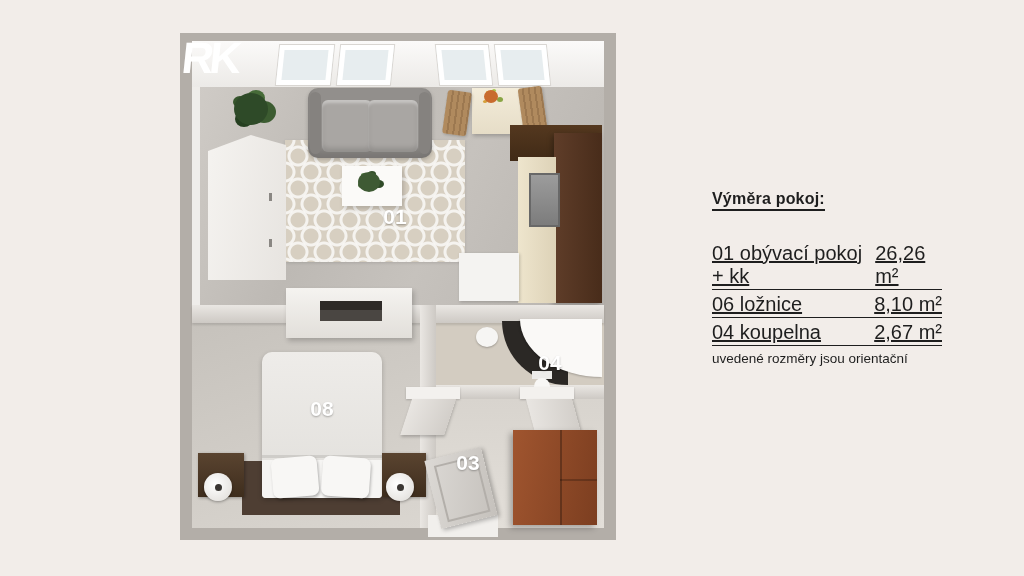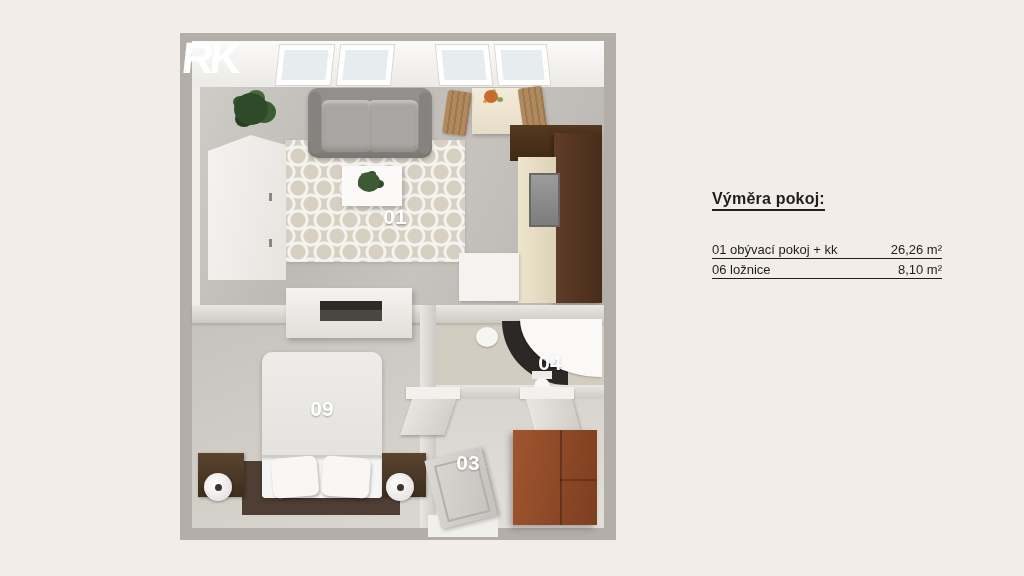--- a/index.html
+++ b/index.html
@@ -120,21 +120,21 @@
   .l03{left:288px;top:430px;text-align:center;} .l04{left:340px;top:330px;margin-left:30px;}
 
   .logo{position:absolute;left:2px;top:0px;color:#FFFFFF;font-size:44px;font-weight:700;
     letter-spacing:-4px;transform:skewX(-6deg);}
 
   
   .legend{position:absolute;left:712px;top:190px;width:230px;color:#1E1E1E;}
   .legend-title{display:inline-block;font-size:16px;font-weight:700;border-bottom:2px solid #1E1E1E;padding-bottom:1px;letter-spacing:.2px;}
   .legend-table{margin-top:28px;}
   .legend-row{display:flex;justify-content:space-between;align-items:baseline;
-    border-bottom:1.5px solid #1E1E1E;font-size:13px;padding:3px 0 1px;}
+    border-bottom:1.5px solid #1E1E1E;font-size:20px;padding:3px 0 1px;text-decoration:underline;}
   .legend-total{display:flex;justify-content:space-between;align-items:baseline;
     border-bottom:2px solid #1E1E1E;font-weight:700;font-size:16px;margin-top:24px;padding-bottom:2px;}
   .legend-note{font-size:13.5px;margin-top:5px;}
 </style>
 </head>
 <body>
 
 <div class="stage">
 
   <div class="plan">
@@ -219,34 +219,39 @@
     <div class="f entry-opening"></div>
     <div class="f entry-door">
       <div class="panel"></div>
     </div>
     <div class="f wardrobe-hall">
       <div class="seam-v"></div>
       <div class="seam-h"></div>
     </div>
 
     <div class="room-label l01">01</div>
-    <div class="room-label l02">09</div>
+    <div class="room-label l02">08</div>
     <div class="room-label l03">03</div>
     <div class="room-label l04">04</div>
 
     <div class="logo">RK</div>
   </div>
 
   <div class="legend">
     <div class="legend-title">Výměra pokoj:</div>
     <div class="legend-table">
       <div class="legend-row">
         <span>01 obývací pokoj + kk</span>
         <span>26,26 m²</span>
       </div>
       <div class="legend-row">
         <span>06 ložnice</span>
         <span>8,10 m²</span>
       </div>
-    </div>
+      <div class="legend-row">
+        <span>04 koupelna</span>
+        <span>2,67 m²</span>
+      </div>
+    </div>
+    <div class="legend-note">uvedené rozměry jsou orientační</div>
   </div>
 
 </div>
 
 </body></html>

